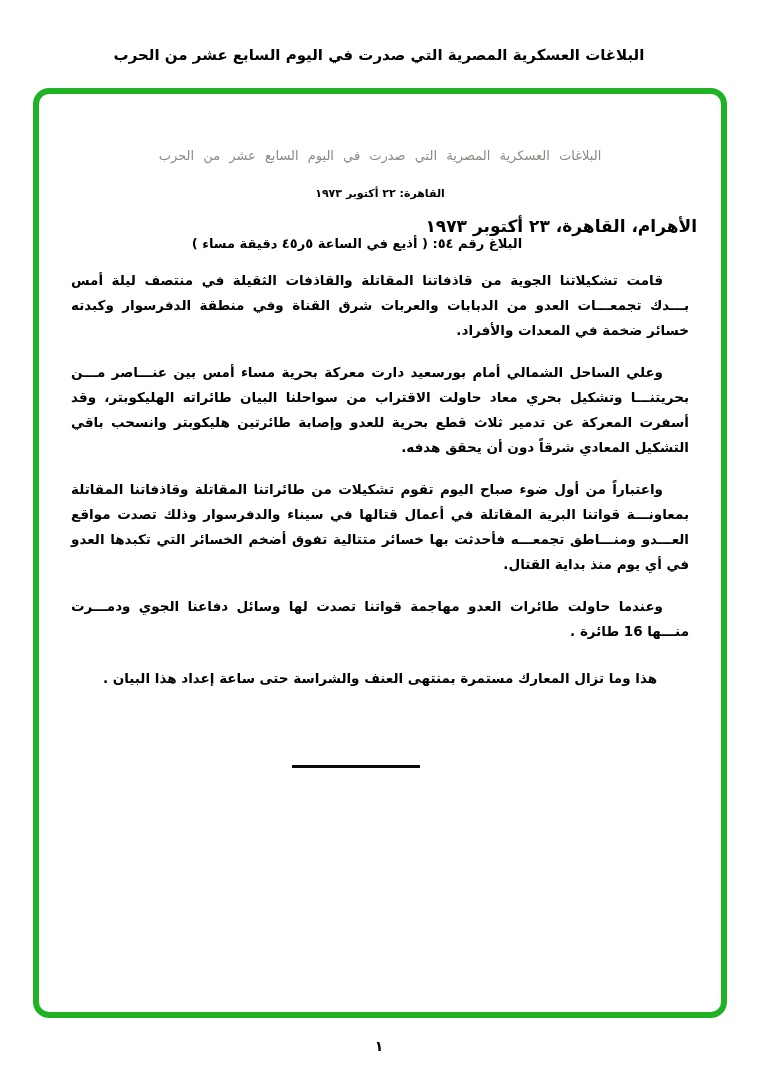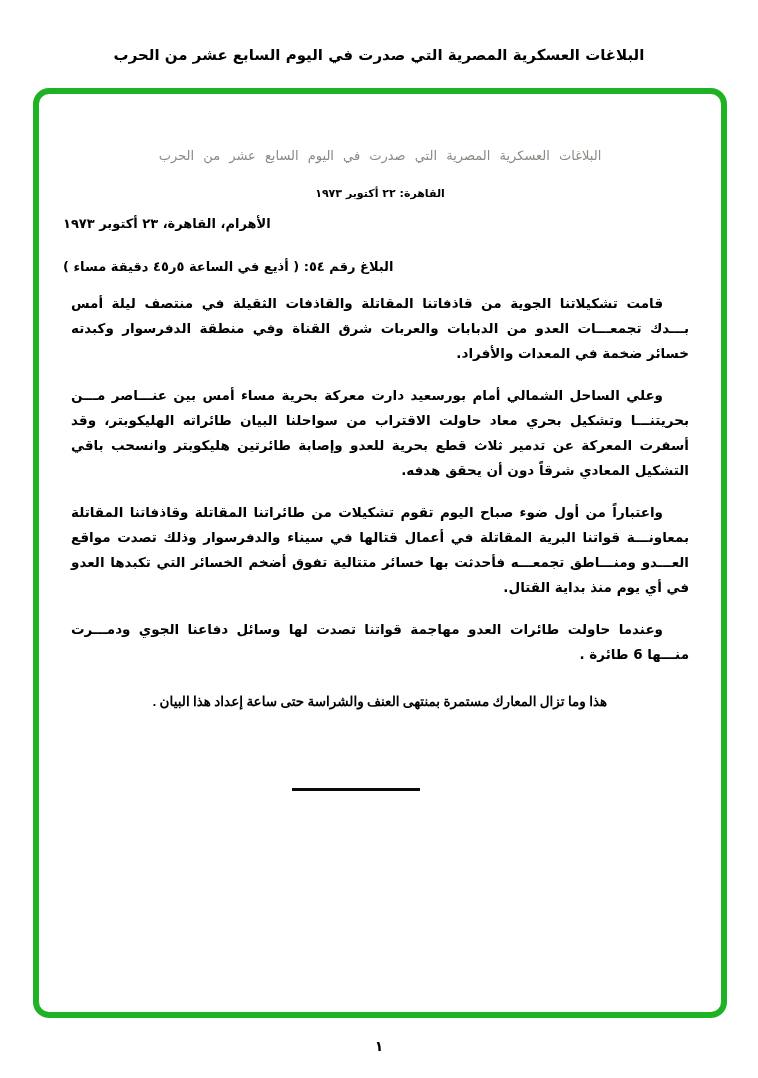--- a/index.html
+++ b/index.html
@@ -15,30 +15,30 @@
   .doc-frame{
     box-sizing:border-box;margin-top:24px;margin-left:33px;width:694px;height:930px;
     border:6px solid #1eb224;border-radius:16px;direction:rtl;overflow:hidden;
   }
   .doc-inner{padding:0 24px;}
   .faded-title{
     margin-top:54px;text-align:center;color:#8a8a84;font-size:13px;
     font-weight:normal;word-spacing:5px;
   }
   .dateline{margin-top:24px;text-align:center;font-weight:bold;font-size:11px;}
-  .source-line{margin-top:16px;text-align:left;font-weight:bold;font-size:13px;}
+  .source-line{margin-top:16px;text-align:right;font-weight:bold;font-size:17px;}
   .communique-heading{
-    margin-top:28px;text-align:left;padding-right:46px;
+    margin-top:0;text-align:center;padding-right:46px;
     font-weight:bold;font-size:13px;
   }
   .paragraphs{font-weight:bold;font-size:13.5px;line-height:25px;}
   .paragraphs p{
     margin:17px 8px 0;text-indent:26px;text-align:justify;
   }
-  .paragraphs p.closing-line{text-align:center;text-indent:0;margin-top:22px;font-family:Liberation Serif, serif;}
+  .paragraphs p.closing-line{text-align:center;text-indent:0;margin-top:22px;}
   .divider-rule{
     width:128px;height:3px;background:#0a0a0a;margin:74px auto 0;
     transform:translateX(-24px);
   }
   .page-number{
     margin-top:20px;text-align:center;font-weight:bold;font-size:14px;direction:rtl;
   }
 </style>
 </head>
 <body>
@@ -53,21 +53,21 @@
     <div class="dateline">القاهرة: ٢٢ أكتوبر ١٩٧٣</div>
 
     <div class="source-line">الأهرام، القاهرة، ٢٣ أكتوبر ١٩٧٣</div>
 
     <div class="communique-heading">البلاغ رقم ٥٤: ( أذيع في الساعة ٥ر٤٥ دقيقة مساء )</div>
 
     <div class="paragraphs">
       <p>قامت تشكيلاتنا الجوية من قاذفاتنا المقاتلة والقاذفات الثقيلة في منتصف ليلة أمس بـــدك تجمعـــات العدو من الدبابات والعربات شرق القناة وفي منطقة الدفرسوار وكبدته خسائر ضخمة في المعدات والأفراد.</p>
       <p>وعلي الساحل الشمالي أمام بورسعيد دارت معركة بحرية مساء أمس بين عنـــاصر مـــن بحريتنـــا وتشكيل بحري معاد حاولت الاقتراب من سواحلنا البيان طائراته الهليكوبتر، وقد أسفرت المعركة عن تدمير ثلاث قطع بحرية للعدو وإصابة طائرتين هليكوبتر وانسحب باقي التشكيل المعادي شرقاً دون أن يحقق هدفه.</p>
       <p>واعتباراً من أول ضوء صباح اليوم تقوم تشكيلات من طائراتنا المقاتلة وقاذفاتنا المقاتلة بمعاونـــة قواتنا البرية المقاتلة في أعمال قتالها في سيناء والدفرسوار وذلك تصدت مواقع العـــدو ومنـــاطق تجمعـــه فأحدثت بها خسائر متتالية تفوق أضخم الخسائر التي تكبدها العدو في أي يوم منذ بداية القتال.</p>
-      <p>وعندما حاولت طائرات العدو مهاجمة قواتنا تصدت لها وسائل دفاعنا الجوي ودمـــرت منـــها 6 طائرة .</p>
+      <p>وعندما حاولت طائرات العدو مهاجمة قواتنا تصدت لها وسائل دفاعنا الجوي ودمـــرت منـــها 16 طائرة .</p>
       <p class="closing-line">هذا وما تزال المعارك مستمرة بمنتهى العنف والشراسة حتى ساعة إعداد هذا البيان .</p>
     </div>
 
     <div class="divider-rule"></div>
 
   </div>
 </div>
 
 <div class="page-number">١</div>
 

